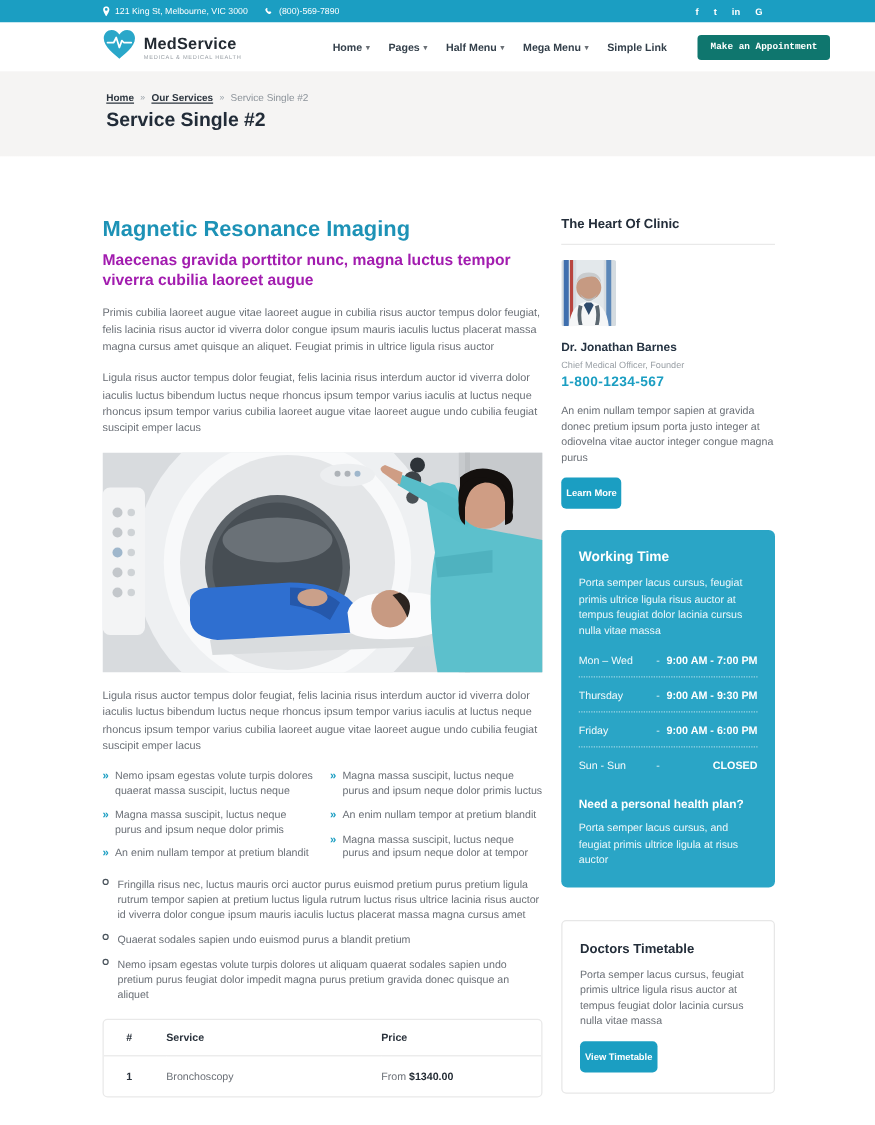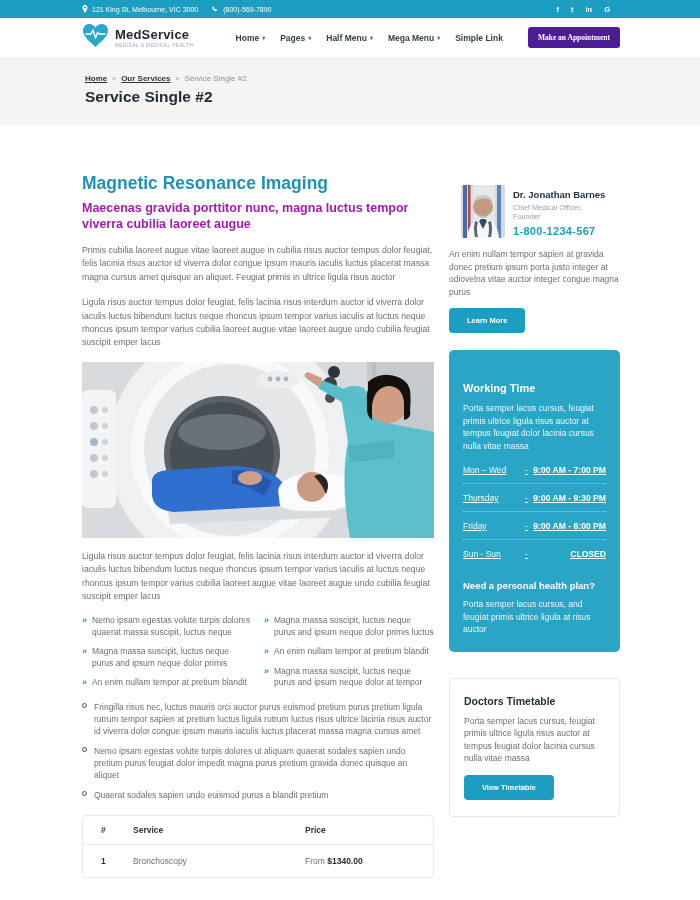--- a/index.html
+++ b/index.html
@@ -9,32 +9,32 @@
   
   .topbar { height:18px; background:#1b9ec2; display:flex; align-items:center;
     justify-content:space-between; padding:0 90px 0 82px; color:#fff; font-size:7px; }
   .topbar-left { display:flex; align-items:center; gap:14px; }
   .tb-item { display:flex; align-items:center; gap:4px; }
   .tb-item svg { display:block; }
   .topbar-social { display:flex; align-items:center; gap:12px; }
   .soc { font-size:7.5px; font-weight:bold; color:#fff; cursor:pointer; }
 
   
-  .header { height:39px; display:flex; align-items:center; padding:0 80px 0 82px;
+  .header { height:39px; display:flex; align-items:center; padding:0 36px 0 82px;
     background:#fff; position:relative; z-index:2; }
   .logo { display:flex; align-items:center; gap:6px; }
   .logo-text .brand { font-size:13px; font-weight:bold; color:#232a32; letter-spacing:.2px; }
   .logo-text .tagline { font-size:4.5px; color:#9aa0a6; letter-spacing:.6px; margin-top:1px; }
   .nav { margin-left:auto; display:flex; align-items:center; gap:15px; }
   .nav-item { font-size:8.5px; color:#333f4a; font-weight:bold; display:flex;
     align-items:center; gap:3px; cursor:pointer; }
   .nav-item .caret { font-size:6px; color:#6b7076; }
-  .cta-btn { margin-left:10px; background:#4c1d95; color:#fff; font-size:7.5px;
+  .cta-btn { margin-left:10px; background:#0f766e; color:#fff; font-size:7.5px;
     font-weight:bold; padding:6px 10px; border-radius:3px; border:none; cursor:pointer;
-    font-family:Liberation Serif, serif; }
+    font-family:Liberation Mono, monospace; }
 
   
   .hero { height:68px; position:relative; background:#f5f4f3; overflow:hidden; }
   .hero-photo { position:absolute; top:0; bottom:0; left:340px; right:0; filter:blur(2.5px);
     background:
       radial-gradient(ellipse 45px 55px at 62px 35px, rgba(126,188,198,.6), transparent 70%),
       radial-gradient(ellipse 55px 60px at 60px 85px, rgba(228,231,232,.9), transparent 75%),
       radial-gradient(ellipse 60px 68px at 218px 32px, #5d4c45 0%, transparent 62%),
       radial-gradient(ellipse 18px 50px at 184px 62px, #6b564d 0%, transparent 65%),
       radial-gradient(ellipse 18px 50px at 252px 66px, #6b564d 0%, transparent 65%),
@@ -77,34 +77,34 @@
   .col-num { width:50px; padding-left:18px !important; }
   .col-price { width:128px; }
   .td-num { color:#2a323c; font-weight:bold; }
   .td-service { color:#6a6f76; }
   .td-from { color:#6a6f76; }
   .td-val { color:#222a33; font-weight:bold; }
 
   
   .w-title { font-size:10.5px; font-weight:bold; color:#242e3a; padding-bottom:10px;
     border-bottom:1px solid #e9e9e9; }
-  .doctor { display:flex; gap:8px; margin:12px 12px 10px; }
+  .doctor { display:flex; gap:8px; margin:12px 0 10px;flex-direction:column; }
   .doc-photo { flex:none; width:44px; height:53px; border-radius:2px; overflow:hidden; }
   .doc-name { font-size:9.5px; font-weight:bold; color:#243241; margin-top:4px; }
   .doc-role { font-size:7.3px; color:#9aa0a6; margin-top:3px; }
   .doc-phone { font-size:11px; font-weight:bold; color:#1b9ec2; margin-top:4px; letter-spacing:.3px; }
   .side-p { font-size:8.5px; line-height:12.5px; color:#6a6f76; }
   .btn-teal { display:inline-block; background:#1b9ec2; color:#fff; font-size:7.5px; font-weight:bold;
-    padding:8px 18px; border-radius:4px; border:none; margin-top:10px; cursor:pointer;
+    padding:8px 4px; border-radius:4px; border:none; margin-top:10px; cursor:pointer;
     font-family:"Liberation Sans", sans-serif; }
 
   .working { margin-top:17px; background:#2aa5c6; border-radius:5px; padding:16px 14px; color:#fff; }
-  .working-title { font-size:11px; font-weight:bold; margin-bottom:8px;margin-top:16px; }
+  .working-title { font-size:11px; font-weight:bold; margin-bottom:8px; }
   .working-p { font-size:8.5px; line-height:12.5px; color:rgba(255,255,255,.92); margin-bottom:4px; }
-  .hrow { display:flex; align-items:flex-start; padding:9px 0 8px; border-bottom:1px dotted rgba(255,255,255,.55);text-decoration:underline; }
+  .hrow { display:flex; align-items:flex-start; padding:9px 0 8px; border-bottom:1px dotted rgba(255,255,255,.55); }
   .hrow.last { border-bottom:none; }
   .h-day { font-size:8.5px; color:rgba(255,255,255,.95); width:62px; }
   .h-dash { font-size:8.5px; color:rgba(255,255,255,.85); }
   .h-time { font-size:8.6px; font-weight:bold; margin-left:auto; }
   .plan-title { font-size:9.5px; font-weight:bold; margin:13px 0 7px; }
   .plan-p { font-size:8.5px; line-height:12.5px; color:rgba(255,255,255,.92); }
 
   .timetable { margin-top:26px; border:1px solid #e7e7e7; border-radius:4px; padding:16px 14px; }
   .tt-title { font-size:10.5px; font-weight:bold; color:#242e3a; margin-bottom:8px; }
 </style>
@@ -290,25 +290,25 @@
     </div>
 
 
     <div class="blist">
       <div class="bli">
         <span class="dot"></span>
         <span>Fringilla risus nec, luctus mauris orci auctor purus euismod pretium purus pretium ligula rutrum tempor sapien at pretium luctus ligula rutrum luctus risus ultrice lacinia risus auctor id viverra dolor congue ipsum mauris iaculis luctus placerat massa magna cursus amet</span>
       </div>
       <div class="bli">
         <span class="dot"></span>
-        <span>Nemo ipsam egestas volute turpis dolores ut aliquam quaerat sodales sapien undo pretium purus feugiat dolor impedit magna purus pretium gravida donec quisque an aliquet</span>
+        <span>Quaerat sodales sapien undo euismod purus a blandit pretium</span>
       </div>
       <div class="bli">
         <span class="dot"></span>
-        <span>Quaerat sodales sapien undo euismod purus a blandit pretium</span>
+        <span>Nemo ipsam egestas volute turpis dolores ut aliquam quaerat sodales sapien undo pretium purus feugiat dolor impedit magna purus pretium gravida donec quisque an aliquet</span>
       </div>
     </div>
 
     <div class="tablebox">
       <table class="price">
         <thead>
           <tr>
             <th class="col-num">#</th>
             <th>Service</th>
             <th class="col-price">Price</th>
@@ -322,20 +322,21 @@
           </tr>
 
         </tbody>
       </table>
     </div>
   </div>
 
   <div class="side-col">
 
     <div>
+      <div class="w-title">The Heart Of Clinic</div>
       <div class="doctor">
         <div class="doc-photo">
           <svg width="44" height="53" viewBox="0 0 44 53">
             <rect width="44" height="53" fill="#d4dbe0"></rect>
             <rect x="2" width="4" height="53" fill="#3f6fae"></rect>
             <rect x="7" width="2.5" height="53" fill="#b8453f"></rect>
             <rect x="36" width="4" height="53" fill="#5b87b8"></rect>
             <rect x="12" y="0" width="22" height="53" fill="#e3e8eb"></rect>
             <path d="M6 53 Q8 34 22 33 Q36 34 38 53 Z" fill="#f5f6f7"></path>
             <path d="M18 36 L22 44 L26 36 L24 34 L20 34 Z" fill="#2e4a6b"></path>

